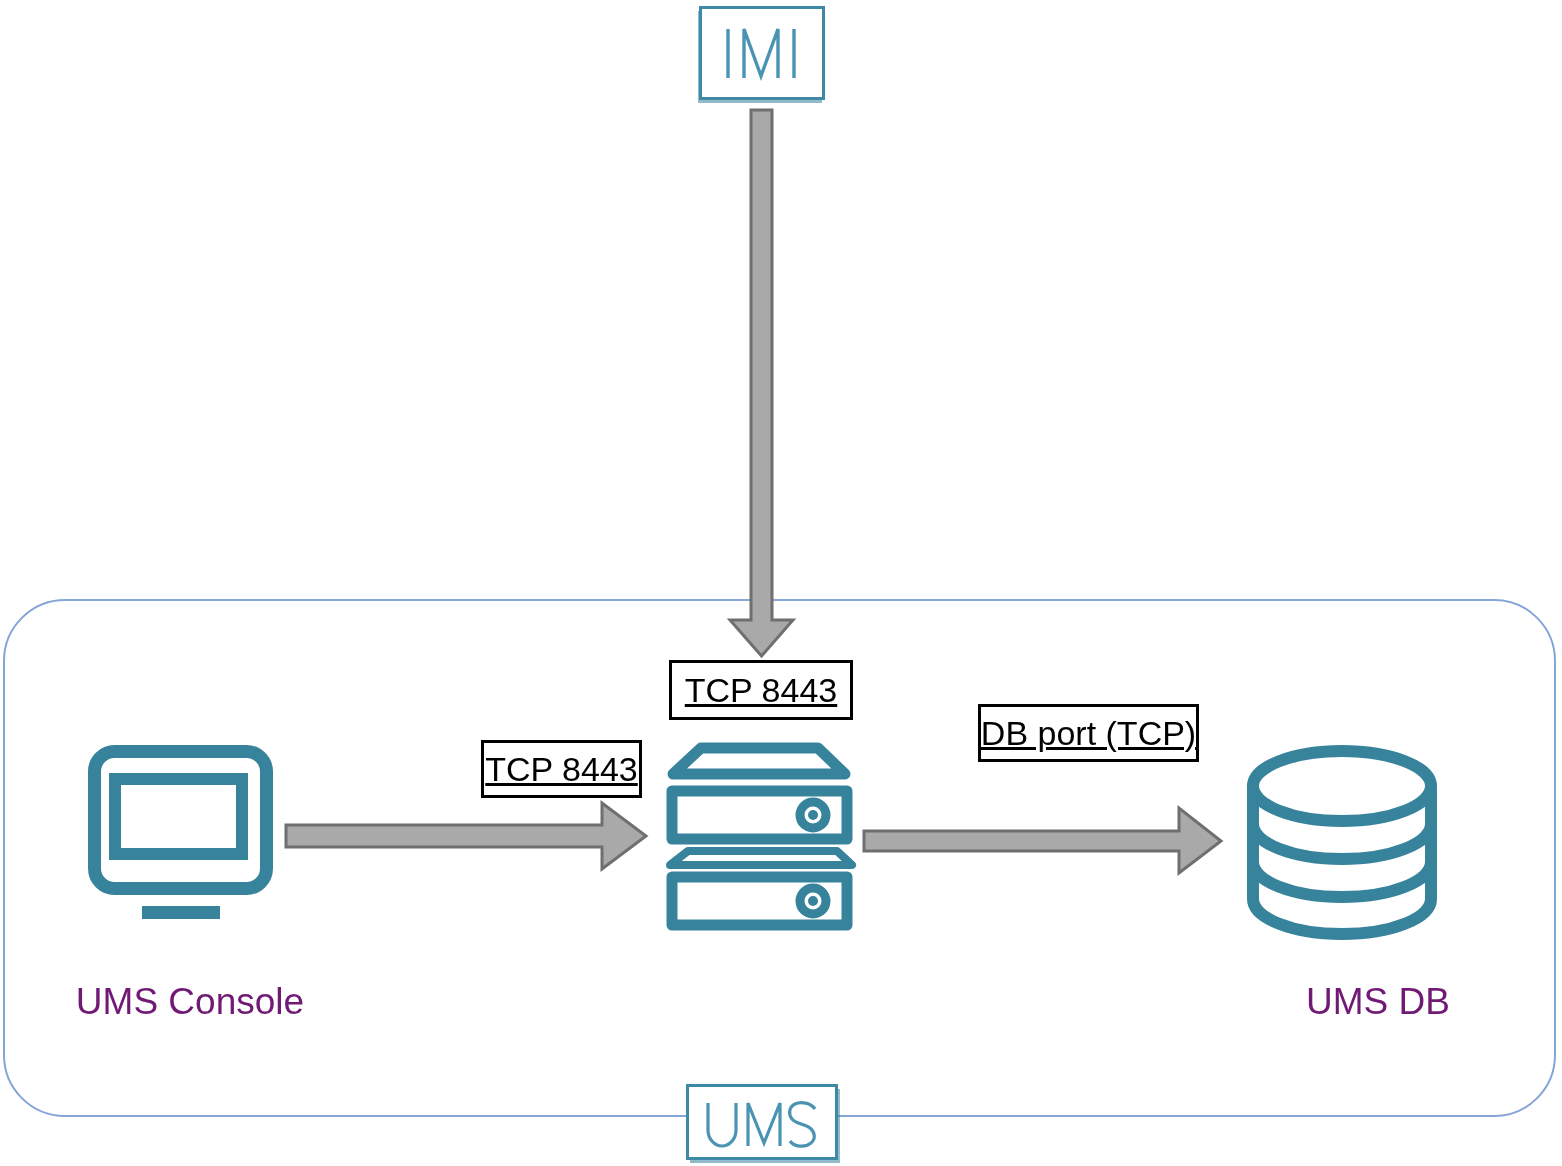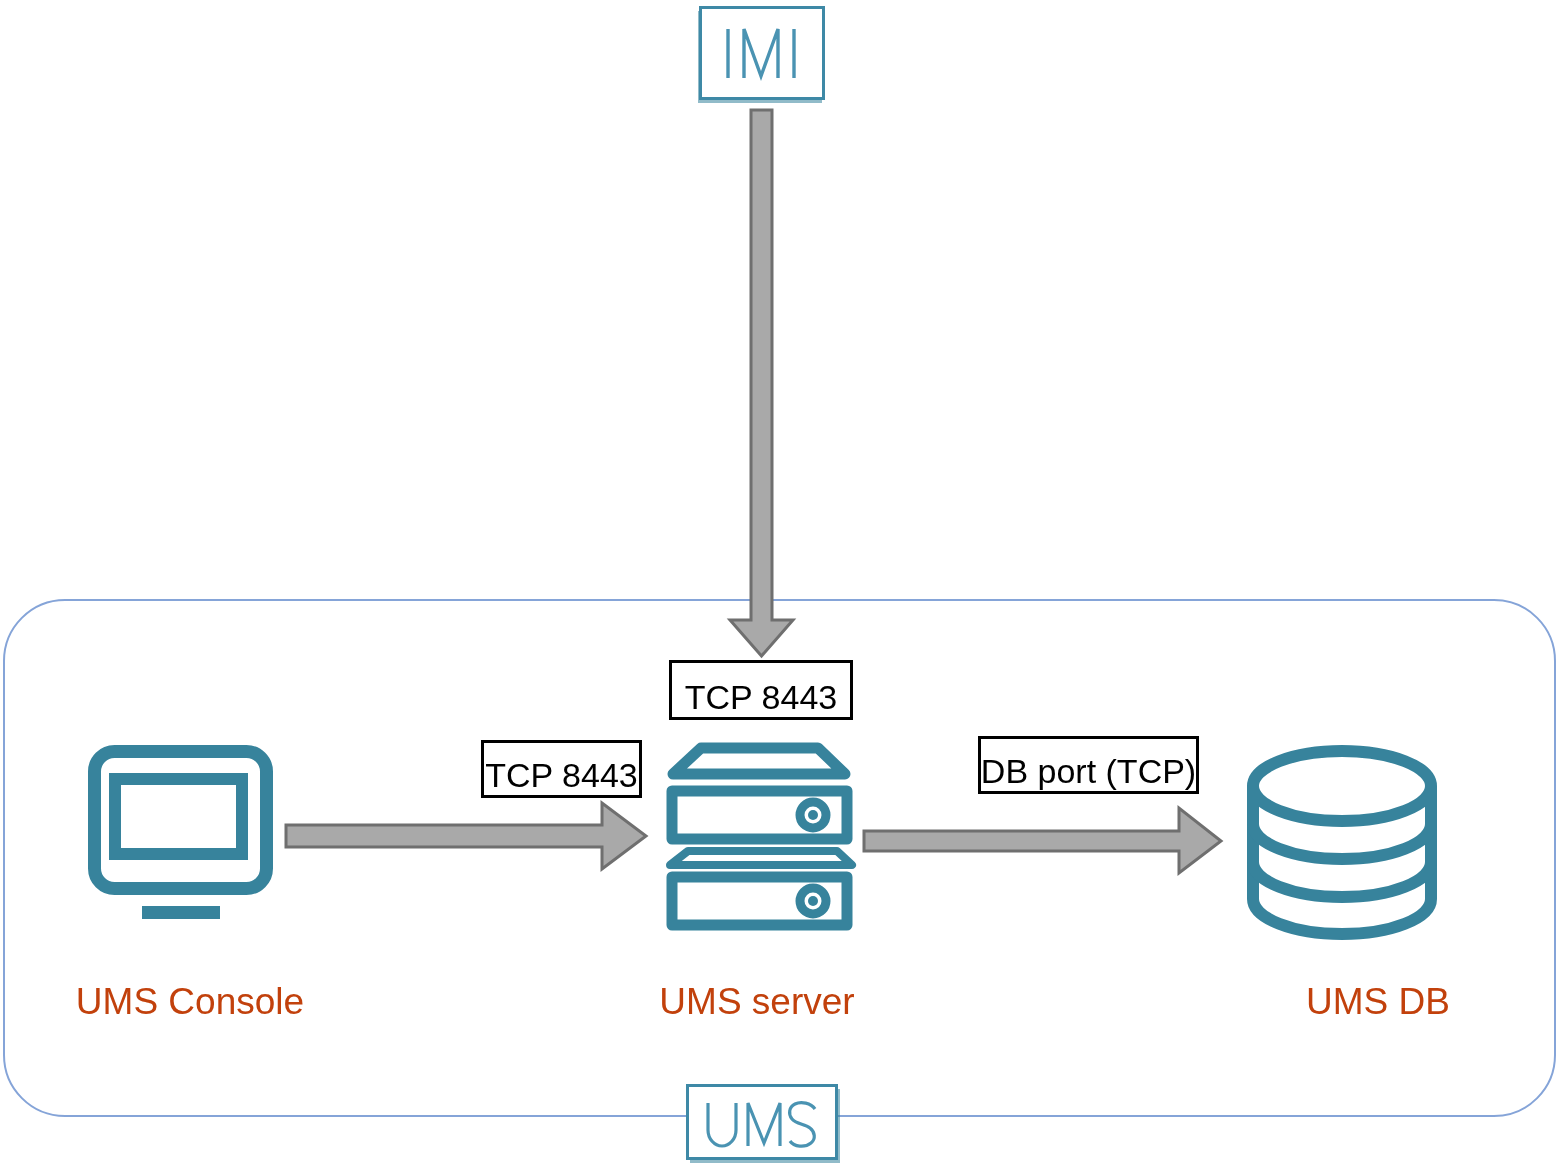--- a/index.html
+++ b/index.html
@@ -38,33 +38,34 @@
   .sr-only{
     position:absolute;width:1px;height:1px;overflow:hidden;
     clip:rect(0 0 0 0);white-space:nowrap;
   }
   
   .port-label{
     position:absolute;
     border:3px solid #000;
     background:#fff;
     box-sizing:border-box;
-    display:flex;align-items:flex-end;justify-content:center;
+    display:flex;align-items:center;justify-content:center;
     font-size:34px;color:#000;
     white-space:nowrap;
+    text-decoration:underline;
   }
   .port-top  {left:669px;top:660px;width:184px;height:60px;}
   .port-left {left:481px;top:740px;width:161px;height:58px;}
-  .port-right{left:978px;top:736px;width:221px;height:58px;}
+  .port-right{left:978px;top:704px;width:221px;height:58px;}
   
   .node-label{
     position:absolute;
     width:340px;
     text-align:center;
-    font-size:37px;color:#c2410c;
+    font-size:37px;color:#701a75;
     white-space:nowrap;
   }
   .label-console{left:20px;top:981px;}
   .label-server{left:587px;top:981px;}
   .label-db{left:1208px;top:981px;}
   
   .overlay{
     position:absolute;left:0;top:0;width:1562px;height:1166px;
     pointer-events:none;
   }
@@ -102,21 +103,20 @@
     <span>TCP 8443</span>
   </div>
   <div class="port-label port-left">
     <span>TCP 8443</span>
   </div>
   <div class="port-label port-right">
     <span>DB port (TCP)</span>
   </div>
 
   <div class="node-label label-console">UMS Console</div>
-  <div class="node-label label-server">UMS server</div>
   <div class="node-label label-db">UMS DB</div>
 
   <svg class="overlay" viewBox="0 0 1562 1166">
 
     <g fill="#A9A9A9" stroke="#6F6F6F" stroke-width="3" stroke-linejoin="miter">
       <polygon points="751,110 772,110 772,620 793,620 761.5,656 730,620 751,620"></polygon>
       <polygon points="286,825 602,825 602,803 646,836 602,869 602,847 286,847"></polygon>
       <polygon points="864,831 1179,831 1179,808 1221,841 1179,873 1179,851 864,851"></polygon>
     </g>
 

